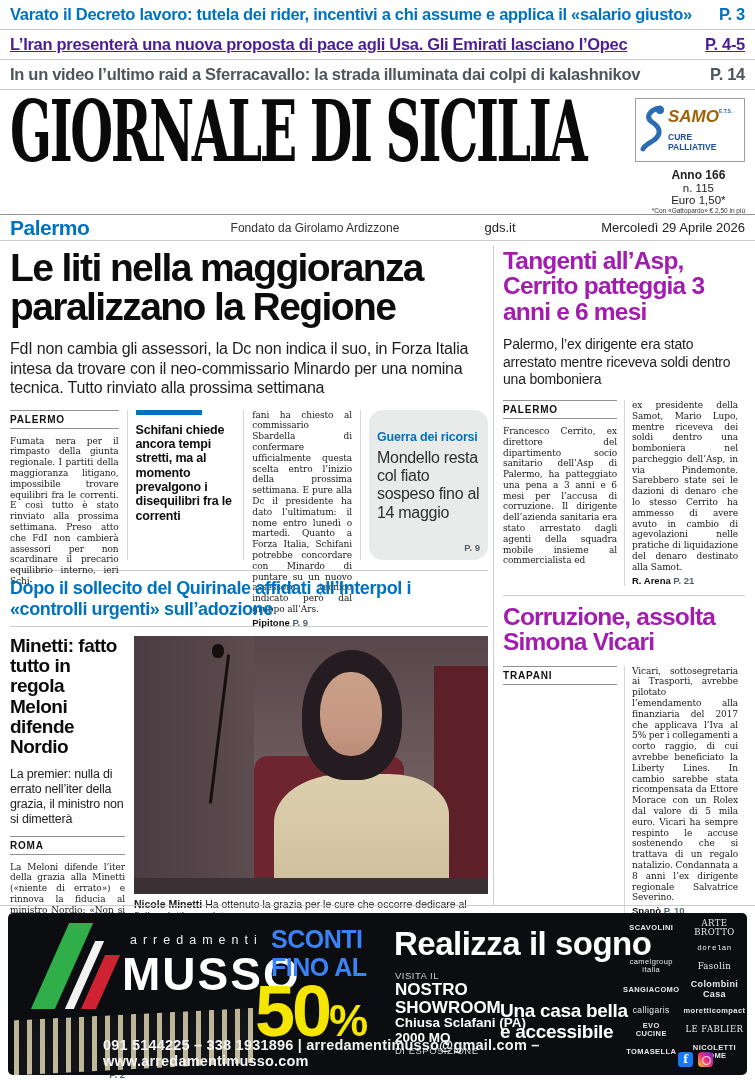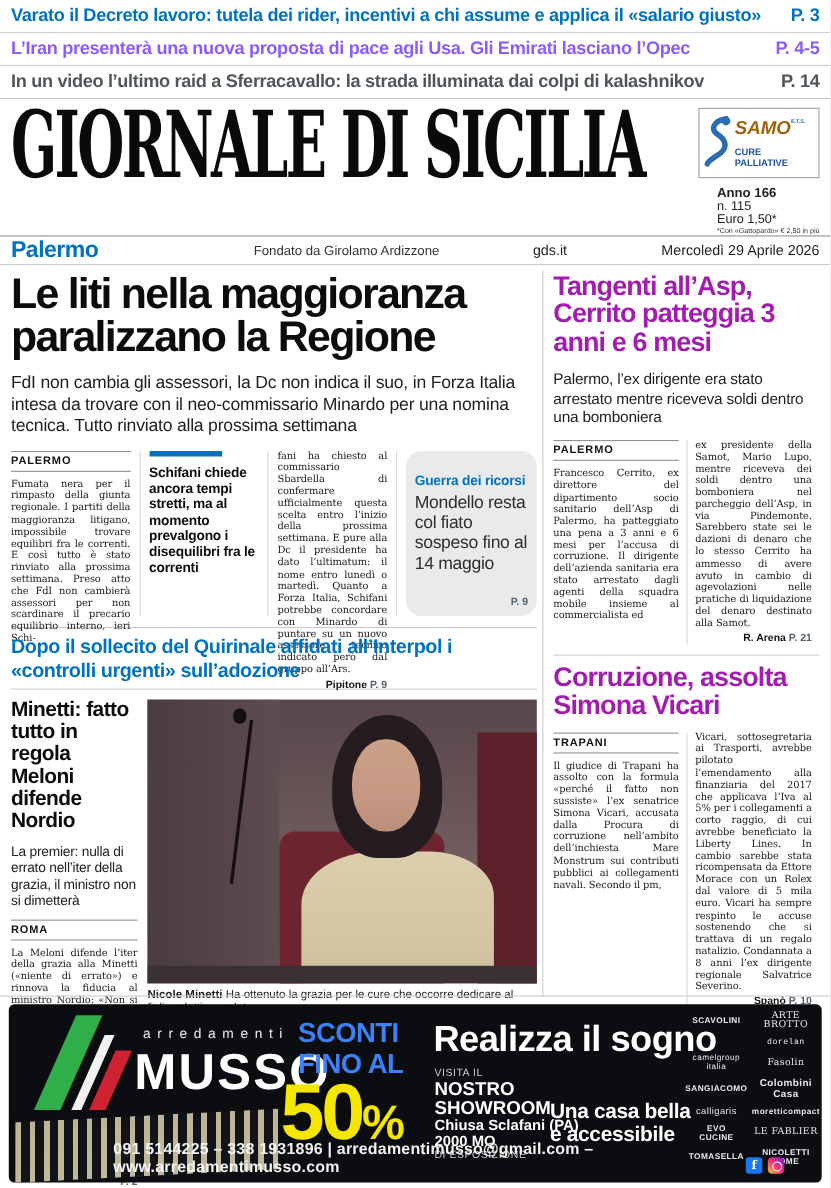--- a/index.html
+++ b/index.html
@@ -6,55 +6,55 @@
   html,body { background:#e0e0e0; }
   body { font-family:"Liberation Sans", sans-serif; }
   #page { position:relative; width:755px; height:1080px; background:#fff; margin:0 auto; overflow:hidden; }
 
   
   .teaser { display:flex; justify-content:space-between; align-items:center;
             padding:5px 10px; border-bottom:1px solid #c9cccd; font-weight:bold;
             font-size:16.5px; letter-spacing:-0.3px; }
   .teaser .pg { margin-left:14px; white-space:nowrap; }
   .t-blue { color:#0072bf; }
-  .t-black { color:#8b5cf6; }
+  .t-black { color:#4c1d95;text-decoration:underline; }
   .t-gray { color:#4e565b; }
 
   
   #masthead { position:absolute; top:92px; left:10px; right:10px; height:122px; }
   .gds-title { position:absolute; left:0; top:0; font-family:"DejaVu Serif", serif;
                font-weight:bold; font-size:84px; line-height:0.95; letter-spacing:-4px;
                white-space:nowrap; transform:scaleX(0.585); transform-origin:left top; color:#0a0a0a; }
   .samo-box { position:absolute; right:0; top:6px; width:110px; height:64px;
               border:1px solid #9aa0a4; background:#fff; padding:2px 4px; }
   .samo-inner { display:flex; align-items:center; height:100%; }
   .samo-text { margin-left:2px; }
   .samo-name { color:#a16207; font-weight:bold; font-size:17px; font-style:italic; letter-spacing:0; line-height:1; }
   .samo-ets { color:#2b6cb3; font-size:5px; font-weight:bold; vertical-align:top; }
   .samo-tag { color:#1d4f9e; font-weight:bold; font-size:8.5px; margin-top:6px; }
-  .edition { position:absolute; right:0; top:76px; text-align:left; color:#222; }
+  .edition { position:absolute; right:0; top:76px; text-align:center; color:#222; }
   .edition .e1 { font-weight:bold; font-size:12px; }
   .edition .e2, .edition .e3 { font-size:11.5px; }
   .edition .e4 { font-size:6.5px; color:#333; margin-top:1px; }
 
   
   #dateline { position:absolute; top:214px; left:0; right:0; height:27px;
               border-top:1px solid #8d9396; border-bottom:1px solid #c9cccd;
               display:flex; align-items:center; padding:0 10px; }
   .city { color:#0072bf; font-size:21px; font-weight:bold; width:180px; letter-spacing:-0.5px; }
   .founded { font-size:12px; color:#333; width:250px; text-align:center; }
   .site { font-size:13px; color:#222; width:120px; text-align:center; }
   .ddate { font-size:13px; color:#222; flex:1; text-align:right; }
 
   
   .kicker { font-size:10px; font-weight:bold; letter-spacing:0.8px; color:#111;
             border-top:1px solid #8d9396; border-bottom:1px solid #8d9396; padding:3px 0 3px; }
   .body-serif { font-family:"DejaVu Serif", serif; font-size:9px; line-height:1.2;
                 text-align:justify; color:#1a1a1a; letter-spacing:-0.1px; }
-  .byline { text-align:right; font-size:9.5px; margin-top:2px; }
+  .byline { font-size:9.5px; margin-top:2px; }
   .byline .bn { font-weight:bold; color:#111; }
   .byline .pageref { font-weight:bold; color:#53616b; }
   .colrule { border-left:1px solid #d5d8da; }
   .hrule { border-top:1px solid #c9cccd; }
 
   
   #main-left { position:absolute; left:10px; top:248px; width:478px; }
   .lead-hl { font-size:39px; font-weight:800; line-height:1.0; letter-spacing:-1.6px; color:#0c0c0c; }
   .lead-sub { margin-top:13px; font-size:16px; line-height:1.22; color:#1e1e1e; letter-spacing:-0.2px; }
   .lead-cols { margin-top:12px; display:flex; height:150px; }
@@ -293,21 +293,20 @@
         </div>
       </div>
     </div>
 
     <div class="hrule" style="margin-top:9px; margin-bottom:8px;"></div>
 
     <div class="r-hl">Corruzione, assolta Simona Vicari</div>
     <div class="r-cols">
       <div class="rc">
         <div class="kicker">TRAPANI</div>
-        <div class="body-serif" style="margin-top:7px;">Il giudice di Trapani ha assolto con la formula «perché il fatto non sussiste» l’ex senatrice Simona Vicari, accusata dalla Procura di corruzione nell’ambito dell’inchiesta Mare Monstrum sui contributi pubblici ai collegamenti navali. Secondo il pm,</div>
       </div>
       <div class="rc colrule">
         <div class="body-serif">Vicari, sottosegretaria ai Trasporti, avrebbe pilotato l’emendamento alla finanziaria del 2017 che applicava l’Iva al 5% per i collegamenti a corto raggio, di cui avrebbe beneficiato la Liberty Lines. In cambio sarebbe stata ricompensata da Ettore Morace con un Rolex dal valore di 5 mila euro. Vicari ha sempre respinto le accuse sostenendo che si trattava di un regalo natalizio. Condannata a 8 anni l’ex dirigente regionale Salvatrice Severino.</div>
         <div class="byline">
           <span class="bn">Spanò</span>
           <span class="pageref">P. 10</span>
         </div>
       </div>
     </div>
 

